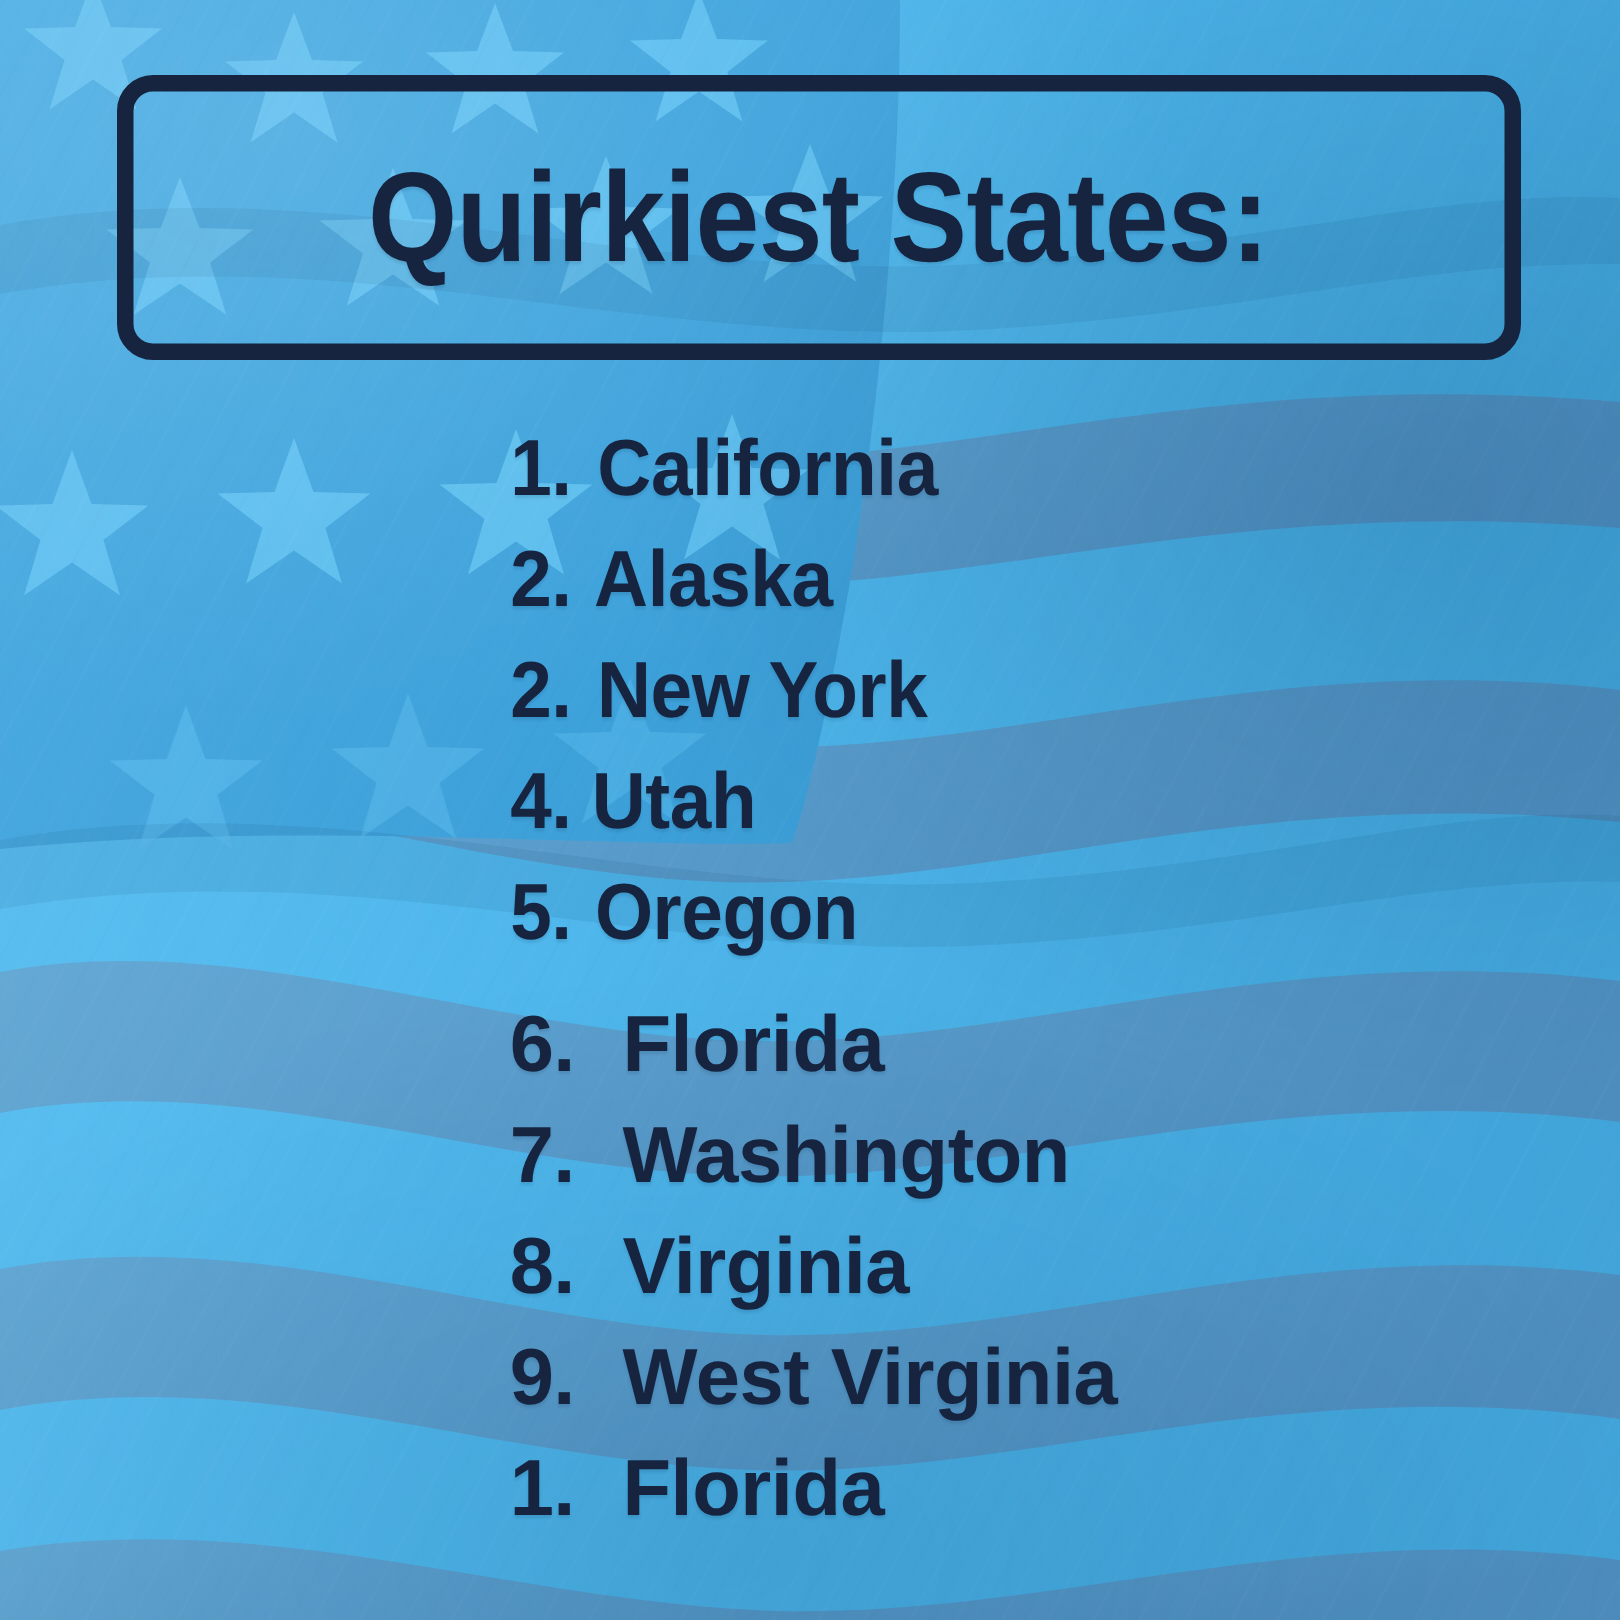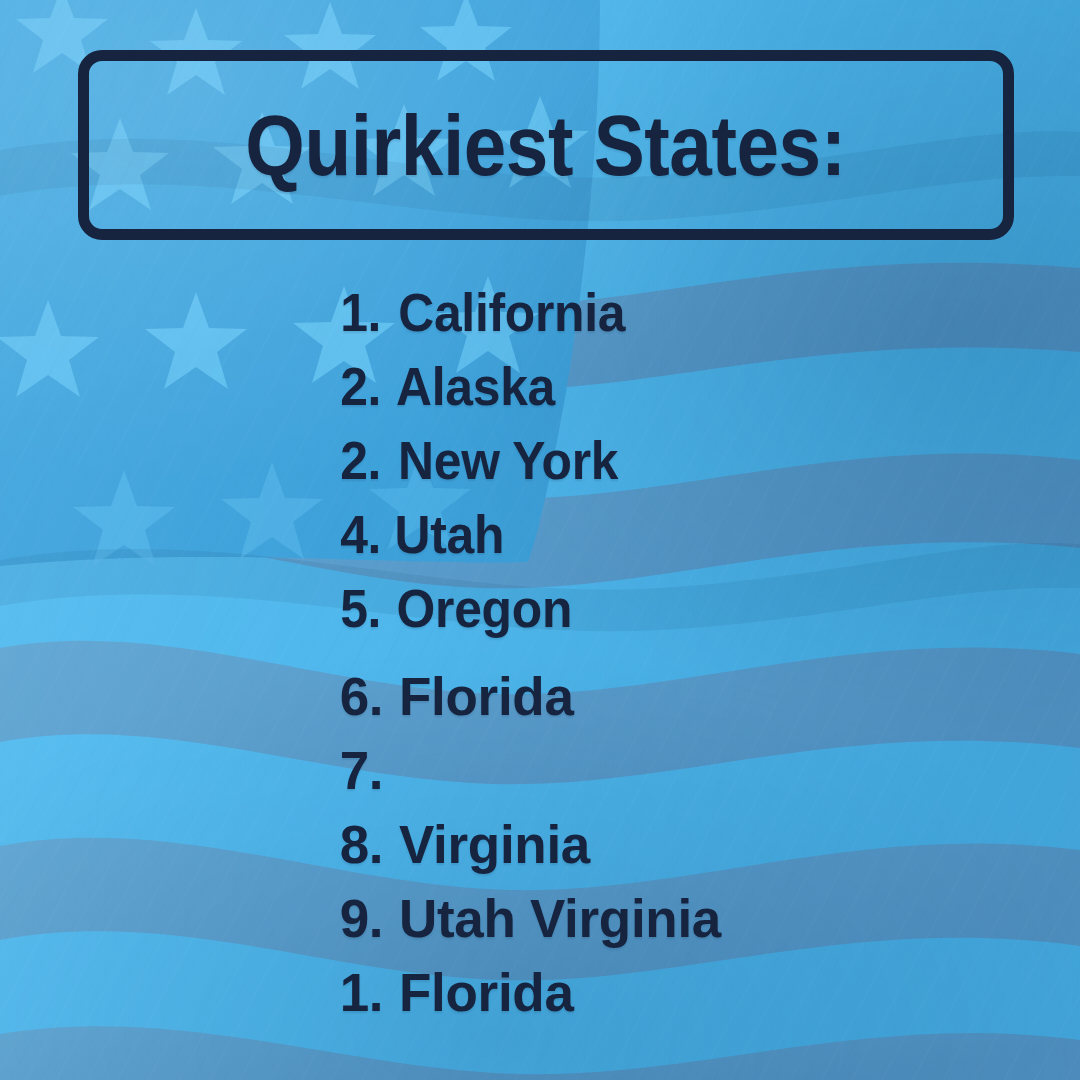--- a/index.html
+++ b/index.html
@@ -140,21 +140,21 @@
     letter-spacing: -0.3px;
     white-space: nowrap;
     text-shadow: 0 2px 2px rgba(10,40,70,0.13);
   }
 
   
   .group-a .state-num { padding-right: 6px; transform: scaleX(0.94); transform-origin: right baseline; }
   .group-a .state-name { margin-left: 2px; transform: scaleX(0.94); transform-origin: left baseline; }
 
   .group-b .state-num { padding-right: 16px; }
-  .group-b .state-name { margin-left: 0; }
+  .group-b .state-name { margin-left: 16px; }
 </style>
 </head>
 <body>
 
 <div class="canvas">
 
   <div class="flag-bg">
     <svg viewBox="0 0 1080 1080" preserveAspectRatio="xMidYMid slice" aria-hidden="true">
       <defs>
         <linearGradient id="lightStripe" x1="0" y1="0" x2="1" y2="0.25">
@@ -259,30 +259,31 @@
         <span class="state-name">Oregon</span>
       </li>
 
       <li class="state-row group-b group-break">
         <span class="state-num">6.</span>
         <span class="state-name">Florida</span>
       </li>
 
       <li class="state-row group-b">
         <span class="state-num">7.</span>
+        <span class="state-name">Washington</span>
       </li>
 
       <li class="state-row group-b">
         <span class="state-num">8.</span>
         <span class="state-name">Virginia</span>
       </li>
 
       <li class="state-row group-b">
         <span class="state-num">9.</span>
-        <span class="state-name">Utah Virginia</span>
+        <span class="state-name">West Virginia</span>
       </li>
 
       <li class="state-row group-b">
         <span class="state-num">1.</span>
         <span class="state-name">Florida</span>
       </li>
 
     </ol>
 
   </div>

